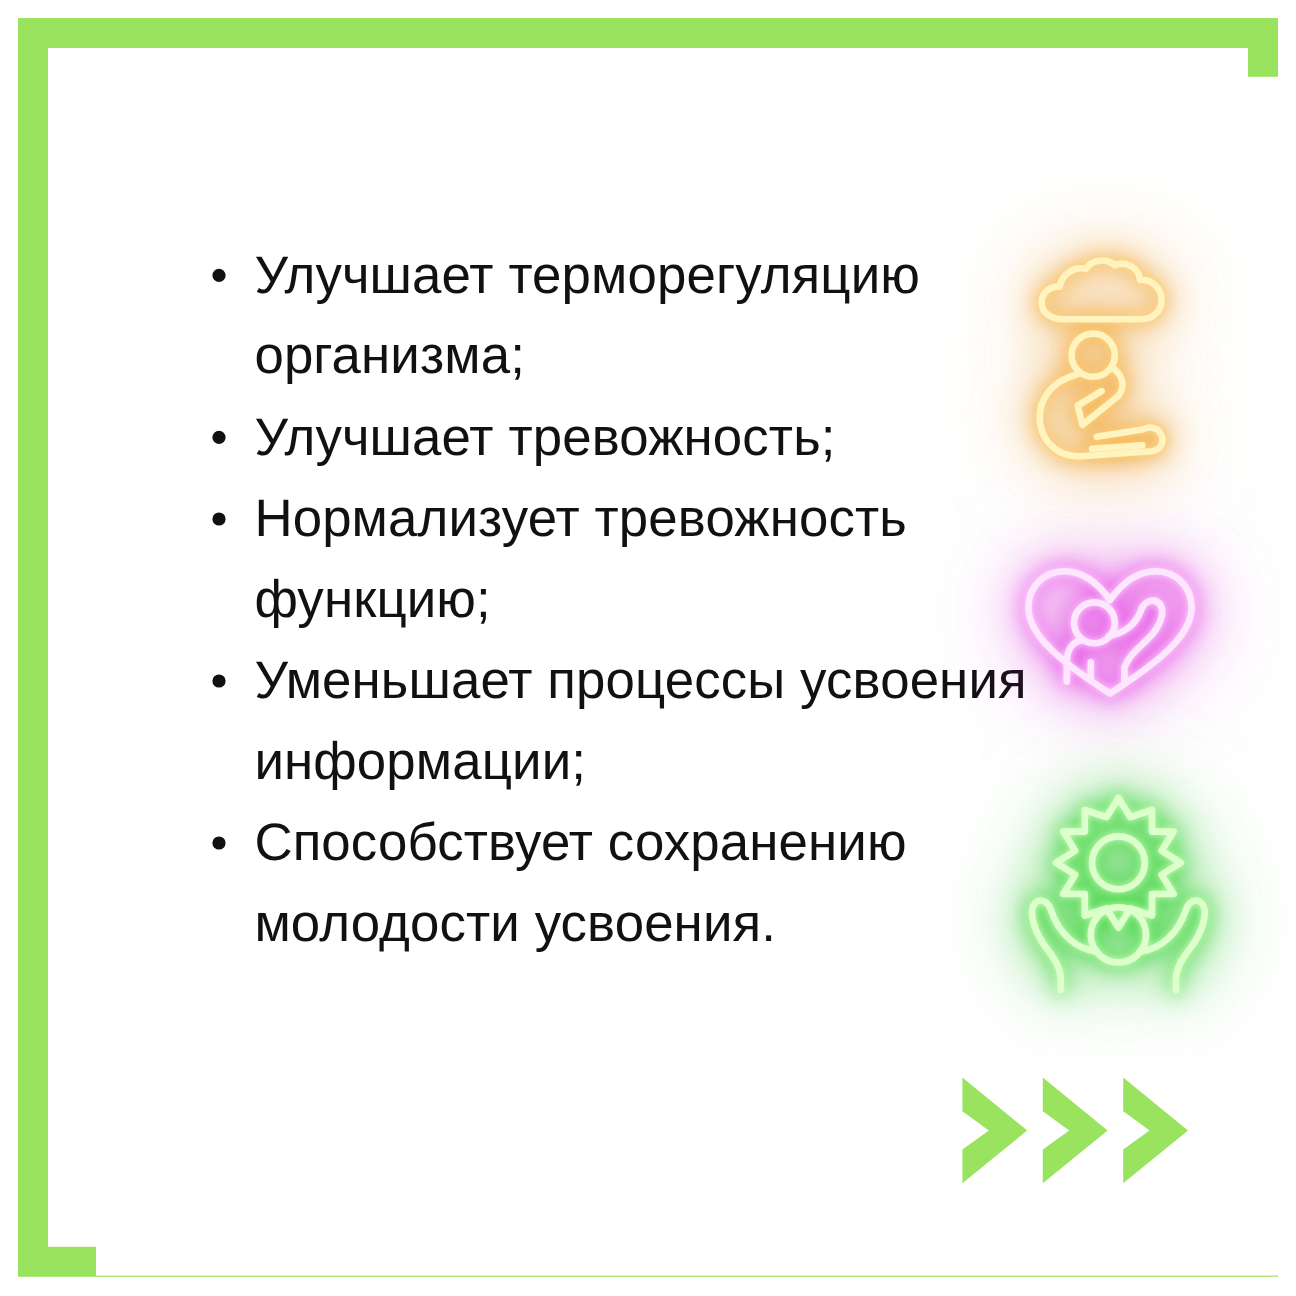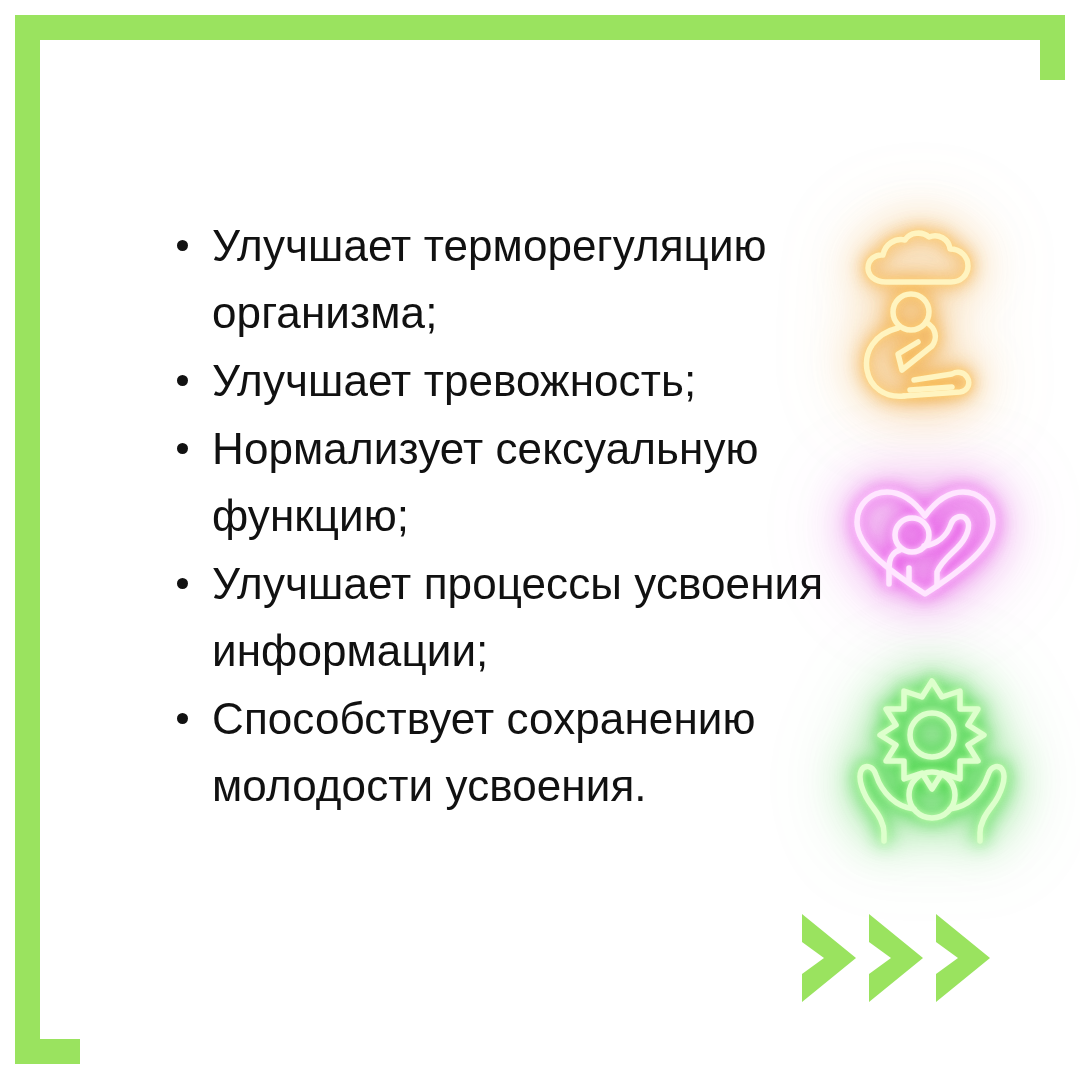--- a/index.html
+++ b/index.html
@@ -33,21 +33,21 @@
     height: 1049px;
     box-sizing: border-box;
     border: 25px solid #9ae35f;
     background: #ffffff;
   }
 
   
   .canvas {
     position: absolute;
     left: 40px;
-    top: 40px;
+    top: 24px;
     width: 1000px;
     height: 999px;
     background: #ffffff;
     overflow: hidden;
   }
 
   
   .bullets {
     position: absolute;
     left: 90px;
@@ -146,26 +146,26 @@
           <span class="bullet-text">Улучшает терморегуляцию организма;</span>
         </li>
 
         <li class="bullet-row wide">
           <span class="bullet-dot"></span>
           <span class="bullet-text">Улучшает тревожность;</span>
         </li>
 
         <li class="bullet-row">
           <span class="bullet-dot"></span>
-          <span class="bullet-text">Нормализует сексуальную функцию;</span>
-        </li>
-
-        <li class="bullet-row">
-          <span class="bullet-dot"></span>
-          <span class="bullet-text">Улучшает процессы усвоения информации;</span>
+          <span class="bullet-text">Нормализует тревожность функцию;</span>
+        </li>
+
+        <li class="bullet-row">
+          <span class="bullet-dot"></span>
+          <span class="bullet-text">Уменьшает процессы усвоения информации;</span>
         </li>
 
         <li class="bullet-row">
           <span class="bullet-dot"></span>
           <span class="bullet-text">Способствует сохранению молодости усвоения.</span>
         </li>
 
       </ul>
 
       <div class="neon icon-anxiety">

